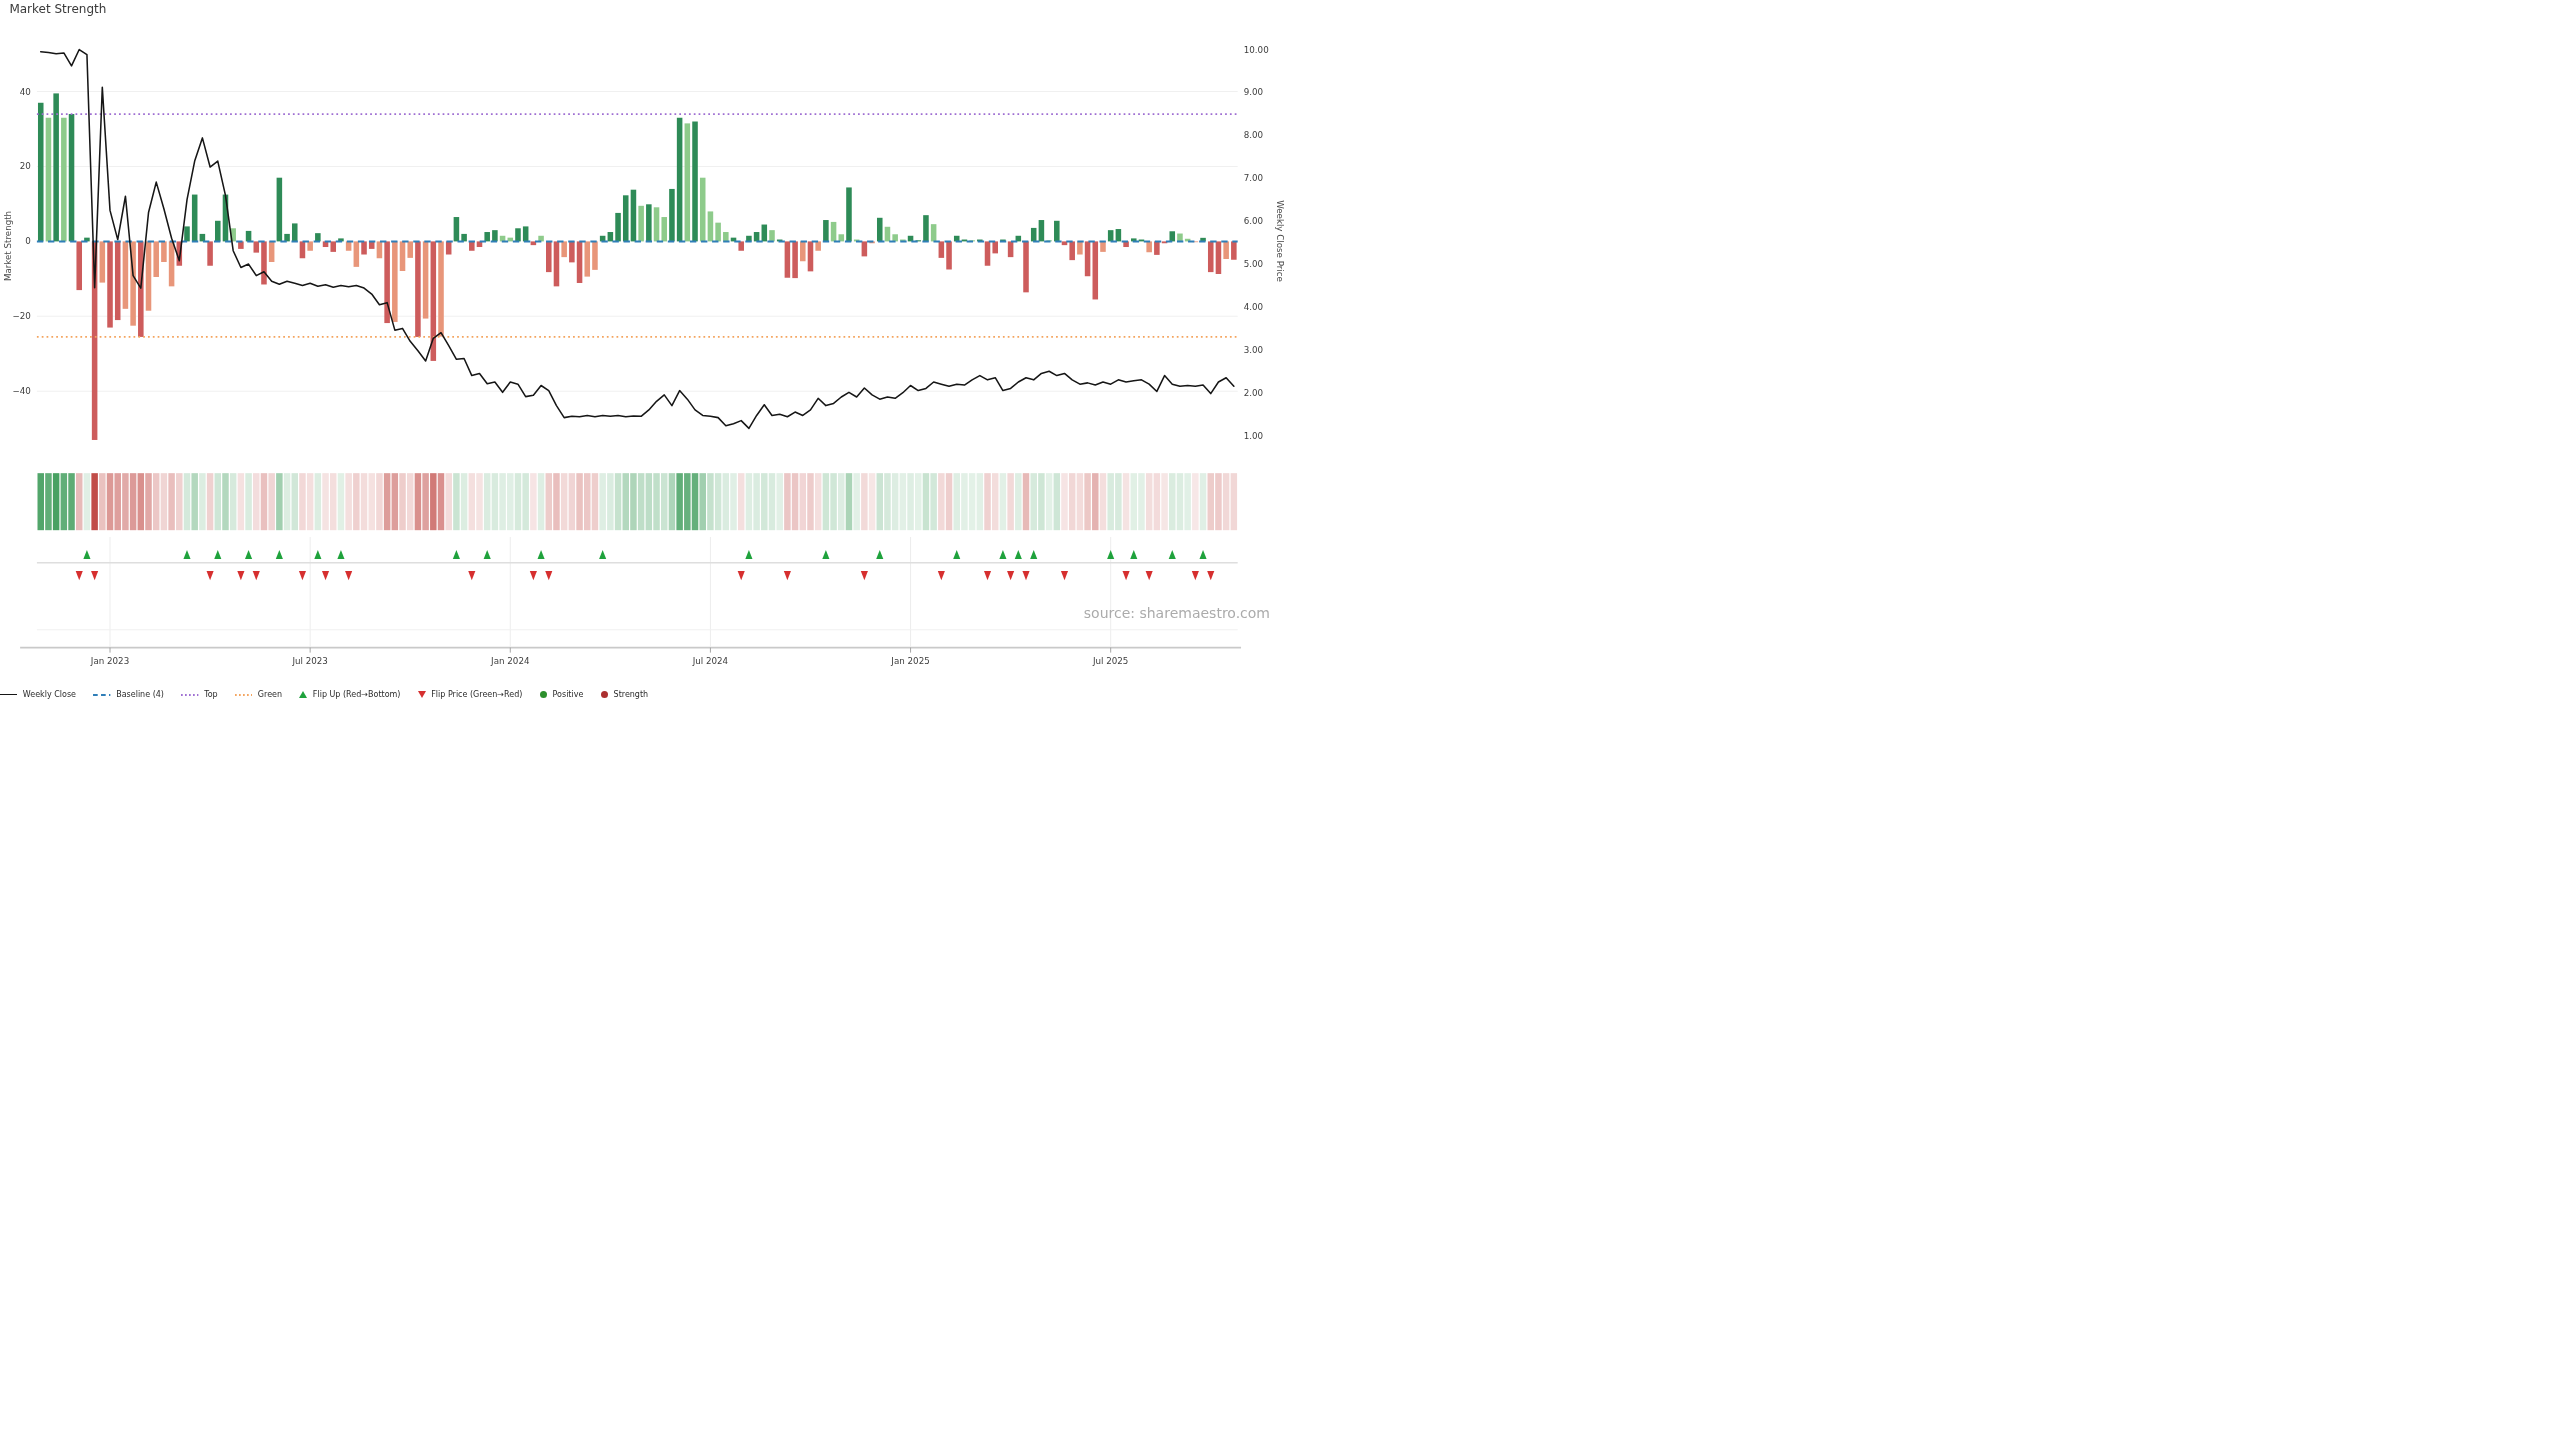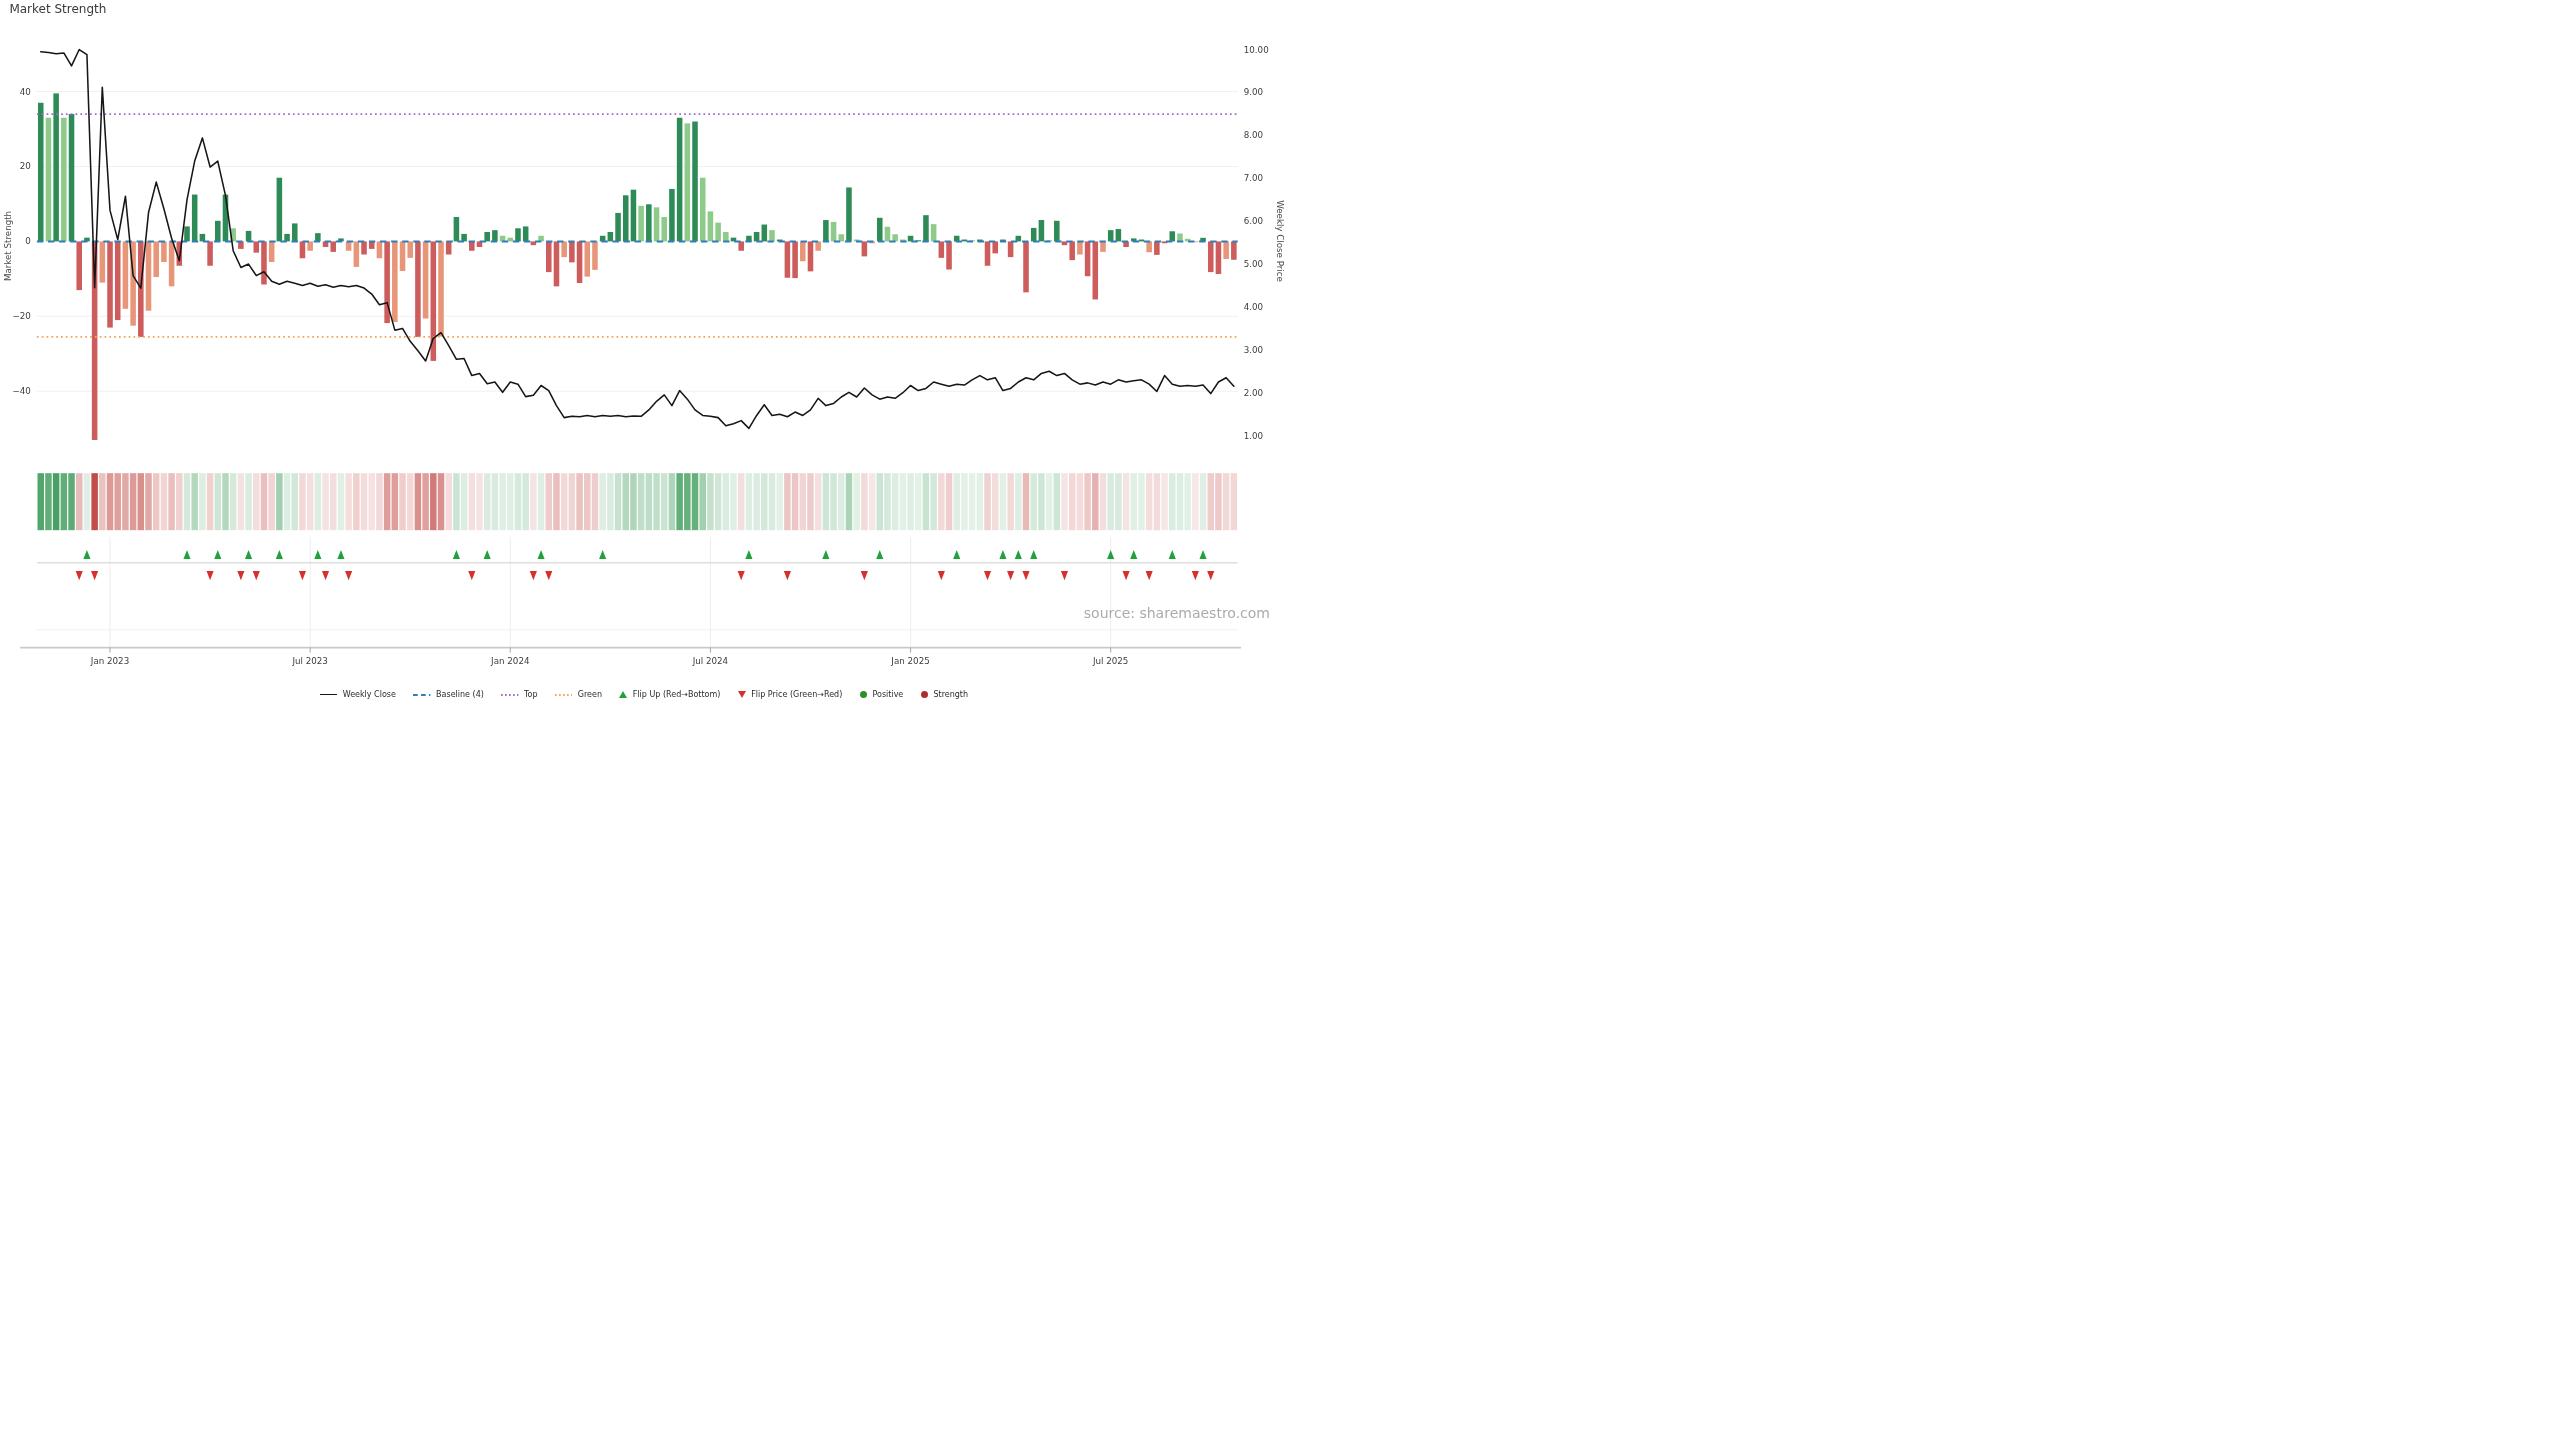--- a/index.html
+++ b/index.html
@@ -5,21 +5,21 @@
   html,body{margin:0;padding:0;background:#ffffff;}
   body{width:1288px;height:725px;position:relative;overflow:hidden;
        font-family:"DejaVu Sans","Liberation Sans",sans-serif;}
   .page{position:absolute;inset:0;}
   .title{position:absolute;left:9.4px;top:2px;font-size:12px;color:#3a3a3a;}
   .ylabel{position:absolute;font-size:8.7px;color:#4a4a4a;white-space:nowrap;}
   .ylabel.left{left:-39px;top:241px;transform:rotate(-90deg);transform-origin:center;width:94px;text-align:center;}
   .ylabel.right{left:1233px;top:236px;transform:rotate(90deg);transform-origin:center;width:94px;text-align:center;}
   .source{position:absolute;right:18px;top:605px;font-size:14px;color:#ababab;}
   #chart-svg{position:absolute;left:0;top:0;}
-  #legend{position:absolute;left:0;top:690px;width:100%;display:flex;justify-content:center;
+  #legend{position:absolute;left:0;top:690px;width:100%;display:flex;
           align-items:center;gap:17.4px;font-size:8px;color:#2b2b2b;}
   .lg-item{display:flex;align-items:center;gap:5.4px;}
   .lg-line{display:inline-block;width:17.4px;height:0;border-top:1.7px solid #161616;}
   .lg-tri-up{display:inline-block;width:0;height:0;border-left:4px solid transparent;border-right:4px solid transparent;border-bottom:7.4px solid #1fa23c;}
   .lg-tri-down{display:inline-block;width:0;height:0;border-left:4px solid transparent;border-right:4px solid transparent;border-top:7.4px solid #d62f2f;}
   .lg-dot{display:inline-block;width:7.4px;height:7.4px;border-radius:50%;}
 </style>
 </head>
 <body>
 

